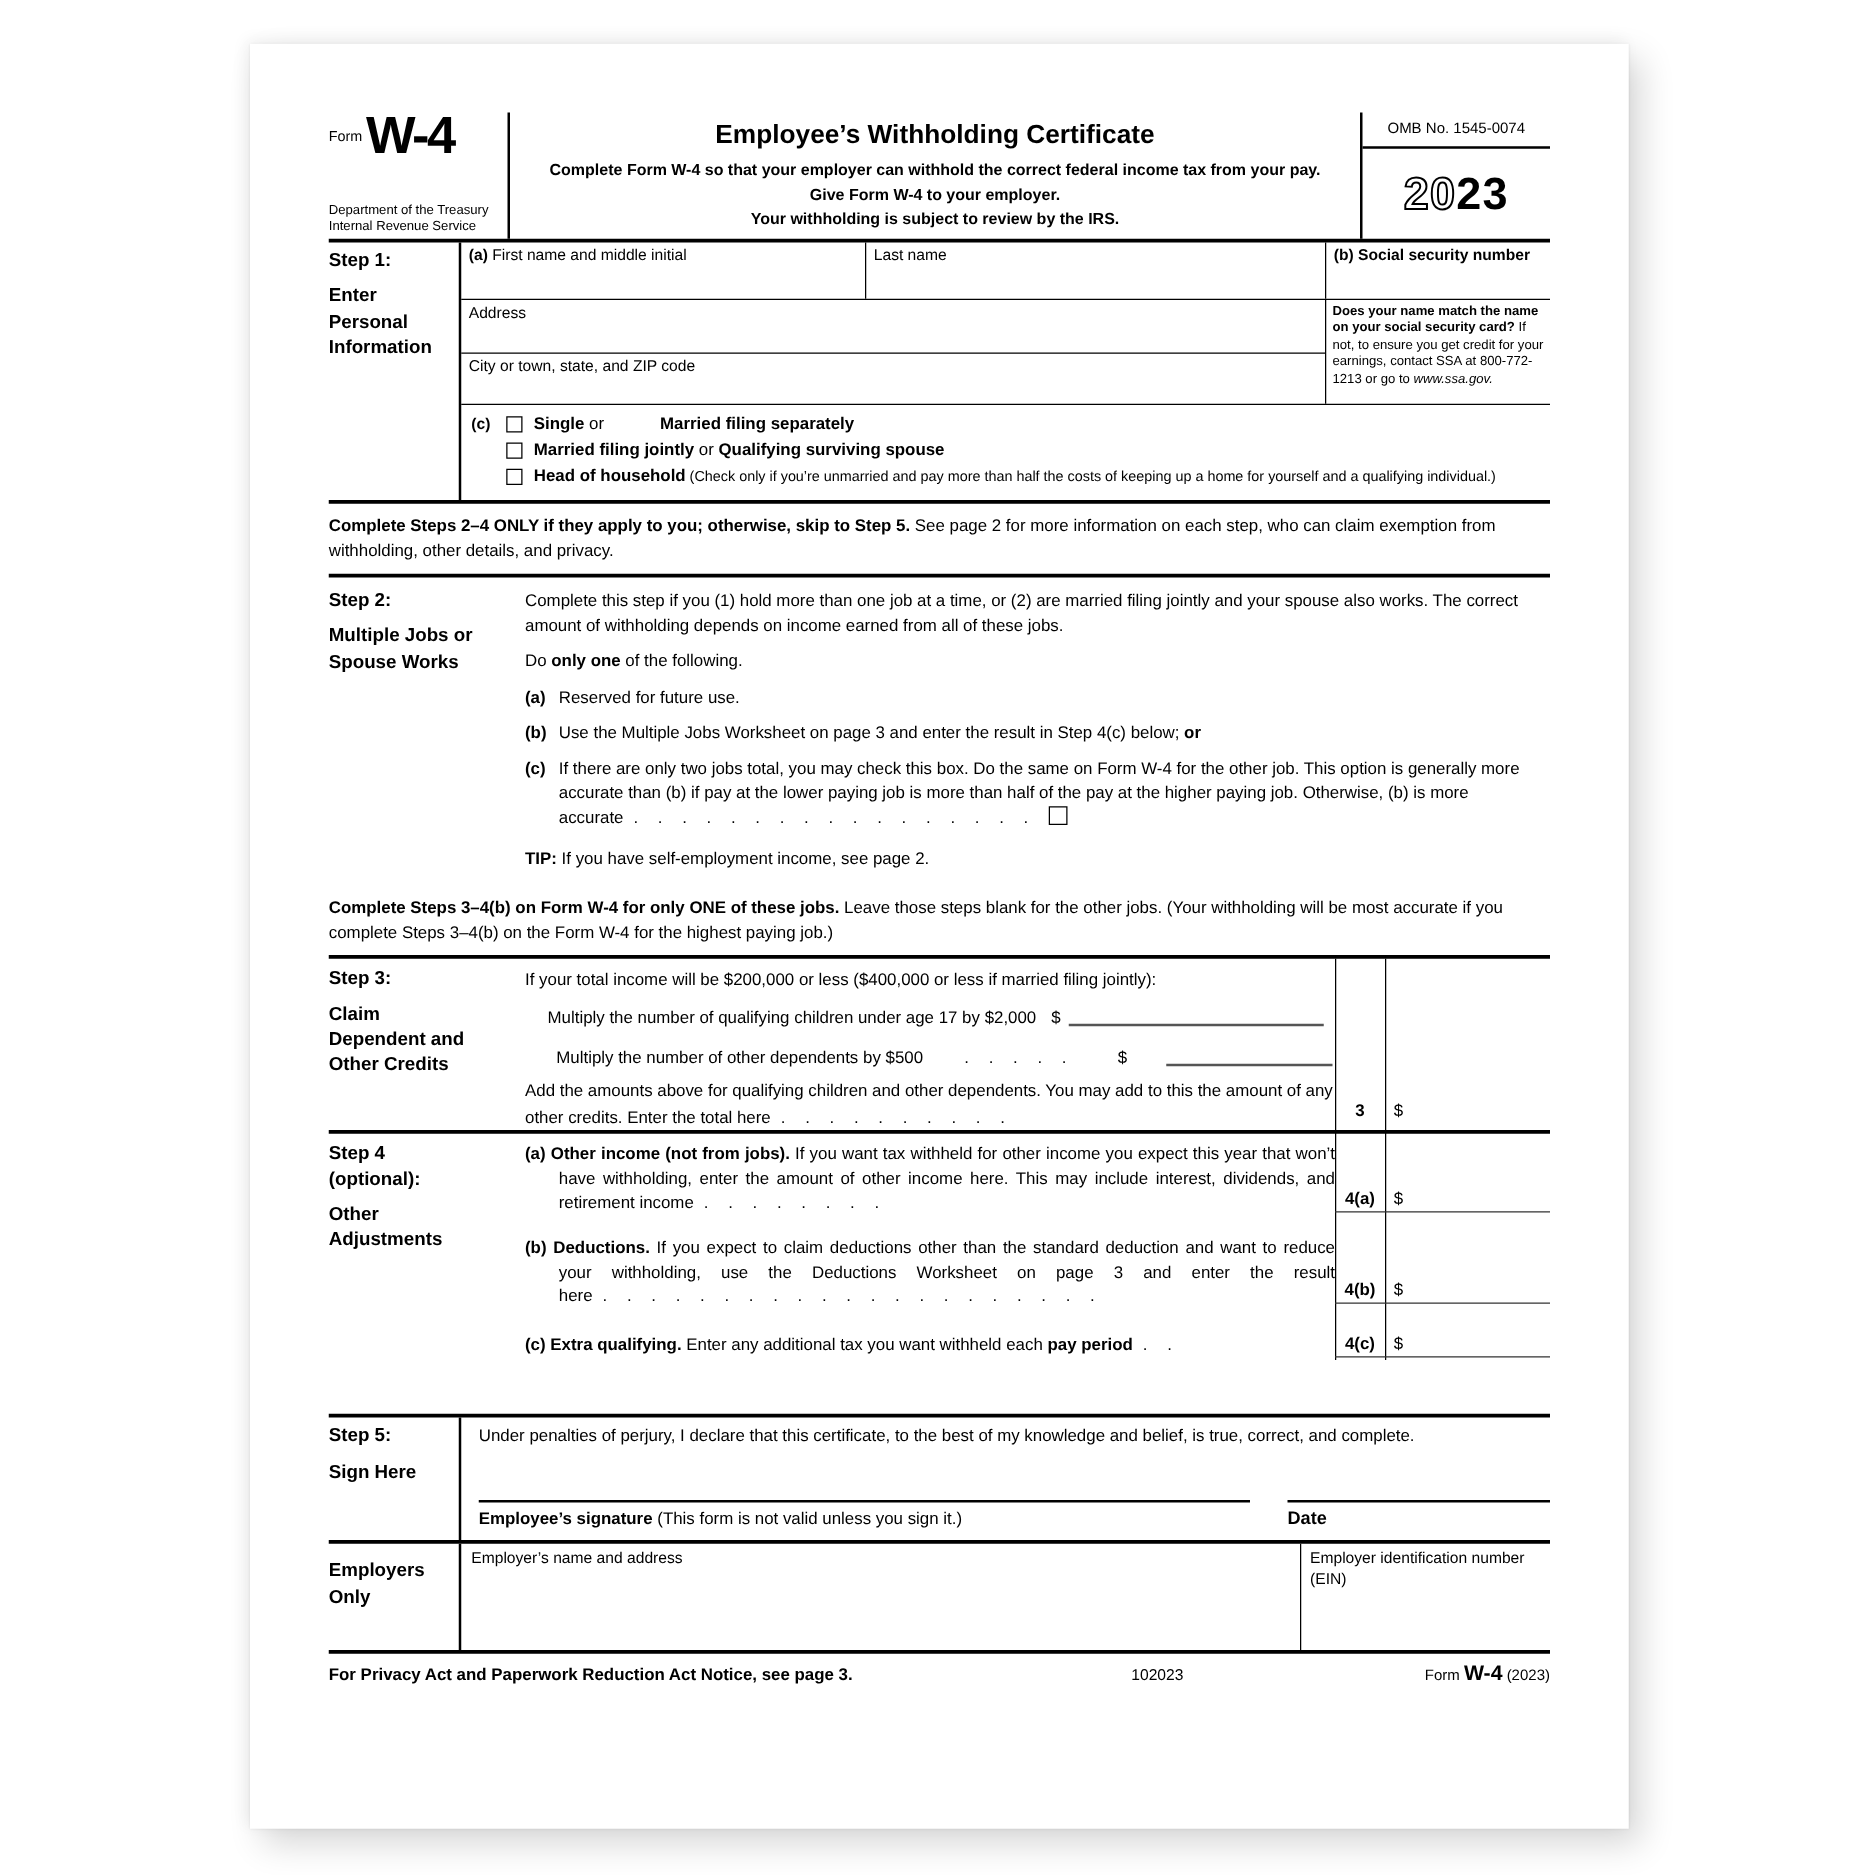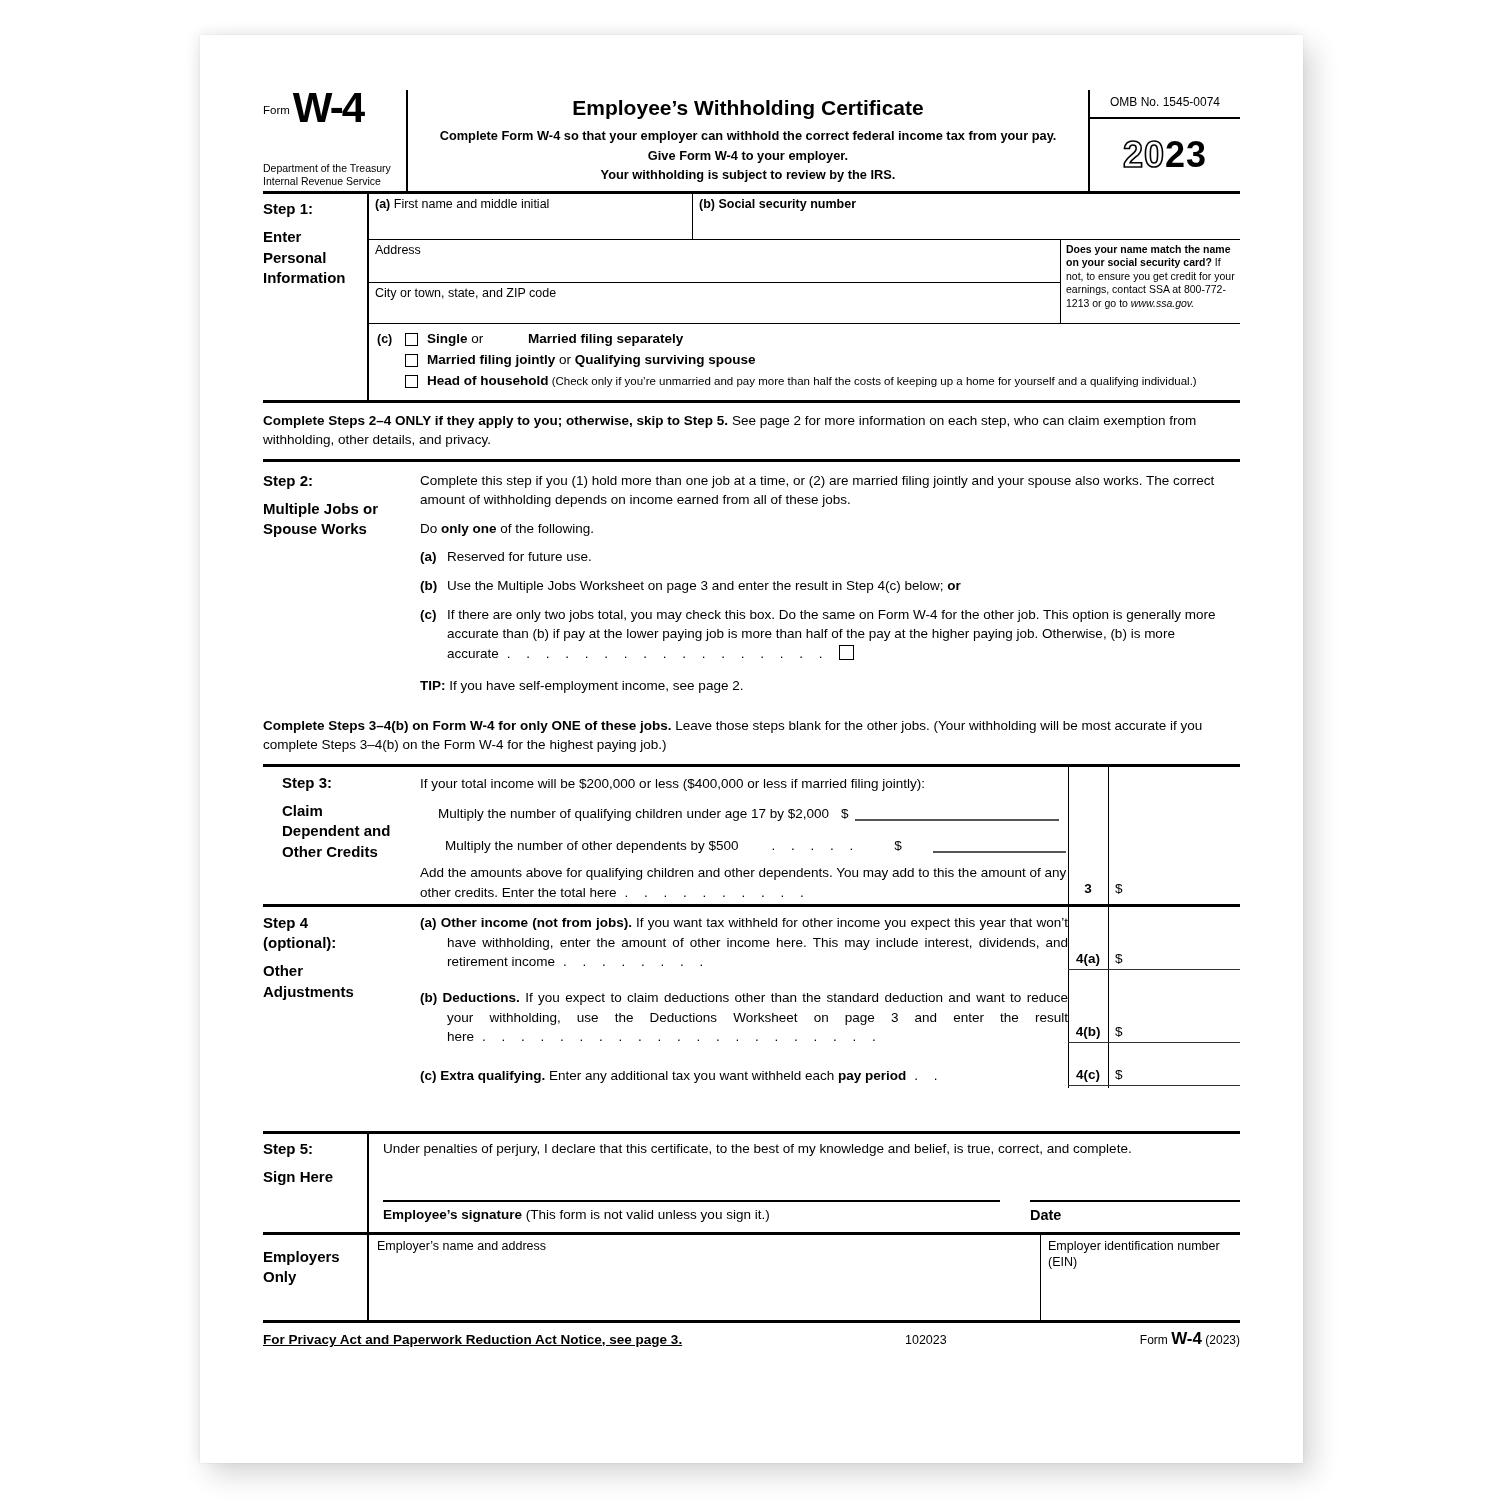--- a/index.html
+++ b/index.html
@@ -99,21 +99,21 @@
 
   
   .emp { display:flex; border-bottom:3px solid #000; height:88px; }
   .emp-label { width:104px; padding-top:12px; }
   .emp-name { flex:1; border-left:2px solid #000; padding:3px 8px; font-size:12.5px; line-height:1.3; }
   .emp-date { width:135px; border-left:1.5px solid #000; padding:3px 7px; font-size:12.5px; line-height:1.3; }
   .emp-ein { width:200px; border-left:1.5px solid #000; padding:3px 7px; font-size:12.5px; line-height:1.3; }
 
   
   .footer { position:relative; margin-top:7px; height:26px; }
-  .f-left { position:absolute; left:0; top:0; font-weight:bold; font-size:13.5px;text-decoration:underline; }
+  .f-left { position:absolute; left:0; top:0; font-weight:bold; font-size:13.5px; }
   .f-code { position:absolute; left:642px; top:1px; font-size:12.5px; }
   .f-right { position:absolute; right:0; top:-3px; font-size:12px; }
   .f-right .fw4 { font-size:17px; font-weight:bold; }
 </style>
 </head>
 <body>
 
 <div class="stage">
   <div class="paper">
     <div class="content">
@@ -147,20 +147,21 @@
       </div>
 
       <div class="step1">
         <div class="s1-label">
           <div class="step-big">Step 1:</div>
           <div class="step-big">Enter Personal Information</div>
         </div>
         <div class="s1-fields">
           <div class="s1-row1">
             <div class="cell c-first"><span style="font-weight: bold;">(a)</span><span>  First name and middle initial</span></div>
+            <div class="cell c-last">Last name</div>
             <div class="cell c-ssn"><span style="font-weight: bold;">(b)</span><span style="font-weight: bold;">  Social security number</span></div>
           </div>
           <div class="s1-row2">
             <div class="s1-addrcity">
               <div class="cell r-addr">Address</div>
               <div class="cell r-city">City or town, state, and ZIP code</div>
             </div>
             <div class="ssa"><span style="font-weight: bold;">Does your name match the name on your social security card?</span><span> If not, to ensure you get credit for your earnings, contact SSA at 800-772-1213 or go to </span><span style="font-style: italic;">www.ssa.gov.</span></div>
           </div>
           <div class="s1-rowc">
@@ -209,21 +210,21 @@
         </div>
       </div>
 
       <div class="para"><span style="font-weight: bold;">Complete Steps 3–4(b) on Form W-4 for only ONE of these jobs.</span><span> Leave those steps blank for the other jobs. (Your withholding will be most accurate if you complete Steps 3–4(b) on the Form W-4 for the highest paying job.)</span></div>
 
       <div class="s34">
         <div class="abs vline" style="left:805px;"></div>
         <div class="abs vline" style="left:845px;"></div>
         <div class="abs midline"></div>
 
-        <div class="abs step-big" style="left:0;top:6px;width:115px;margin-left:19px;">
+        <div class="abs step-big" style="left:0;top:6px;width:115px;">
           <div>Step 3:</div>
           <div style="margin-top:8px;">Claim Dependent and Other Credits</div>
         </div>
 
         <div class="abs" style="left:157px;top:7px;width:648px;">If your total income will be $200,000 or less ($400,000 or less if married filing jointly):</div>
 
         <div class="abs flexrow" style="left:175px;top:37px;width:623px;">
           <span>Multiply the number of qualifying children under age 17 by $2,000</span>
           <span style="margin-left:12px;">$</span>
           <span class="fillline"></span>

